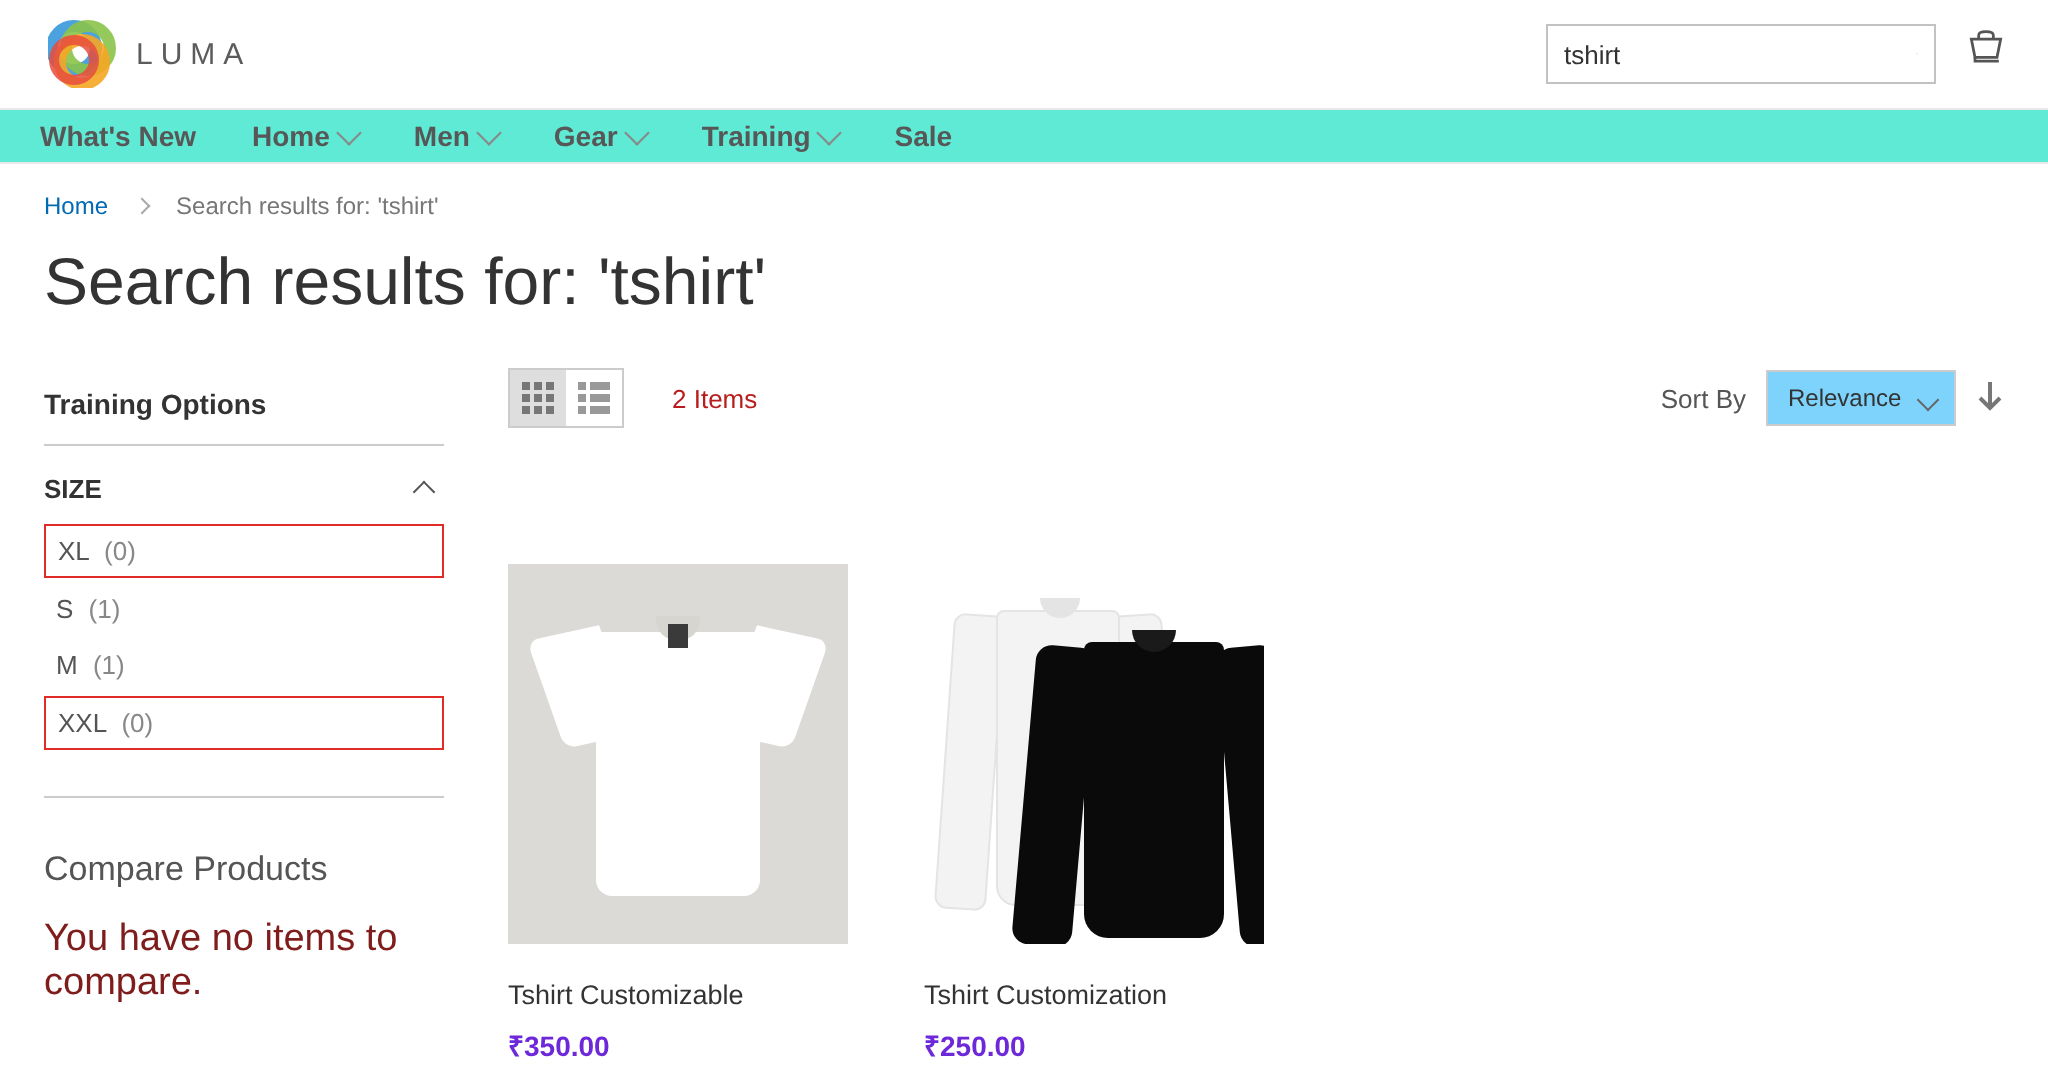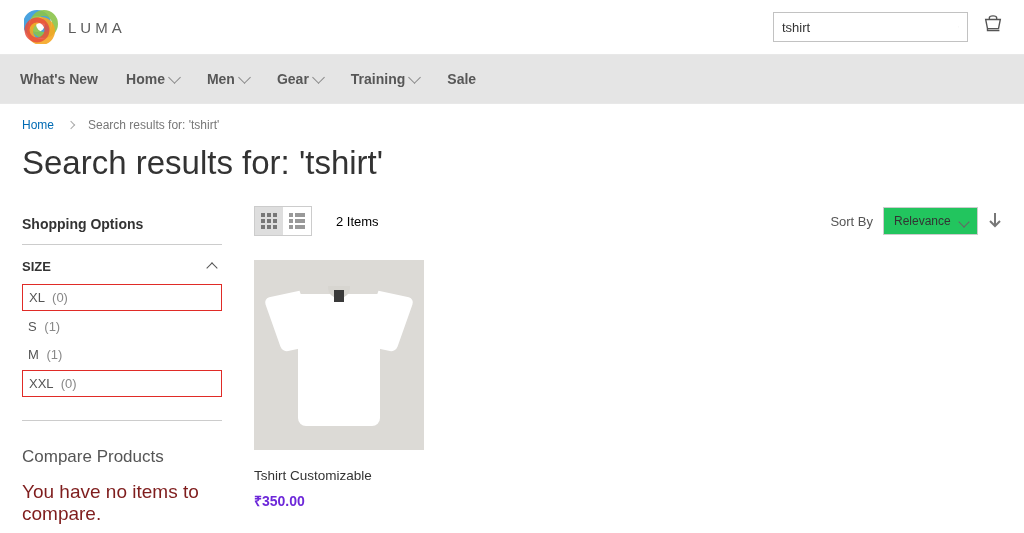--- a/index.html
+++ b/index.html
@@ -6,21 +6,21 @@
   body { font-family: 'Helvetica Neue', Helvetica, Arial, sans-serif; color: #333; background: #fff; width: 1024px; }
   .header { display: flex; align-items: center; padding: 10px 20px 10px 24px; }
   .logo-wrap { display: flex; align-items: center; gap: 10px; }
   .logo-icon { width: 34px; height: 34px; position: relative; }
   .logo-text { font-size: 15px; letter-spacing: 4px; color: #5c5c5c; font-weight: 400; }
   .header-right { margin-left: auto; display: flex; align-items: center; gap: 14px; }
   .search-box { width: 195px; height: 30px; border: 1px solid #c2c2c2; display: flex; align-items: center; padding: 0 8px; }
   .search-box input { border: none; outline: none; flex: 1; font-size: 13px; color: #333; }
   .search-box svg { width: 16px; height: 16px; stroke: #999; fill: none; }
   .cart-icon svg { width: 22px; height: 22px; stroke: #555; fill: none; stroke-width: 1.5; }
-  .nav { background: #e5e5e5; padding: 0 20px; display: flex; gap: 28px; height: 50px; align-items: center; border-top: 1px solid #e8e8e8; border-bottom: 1px solid #e8e8e8; }
+  .nav { background: #5eead4; padding: 0 20px; display: flex; gap: 28px; height: 28px; align-items: center; border-top: 1px solid #e8e8e8; border-bottom: 1px solid #e8e8e8; }
   .nav-item { font-size: 14px; color: #575757; font-weight: 600; display: flex; align-items: center; gap: 5px; cursor: pointer; }
   .chev { width: 9px; height: 9px; border-right: 1.5px solid #888; border-bottom: 1.5px solid #888; transform: rotate(45deg); margin-top: -4px; }
   .breadcrumbs { padding: 14px 22px 8px; font-size: 12px; color: #777; display: flex; align-items: center; gap: 14px; }
   .breadcrumbs a { color: #006bb4; text-decoration: none; }
   .bc-sep { width: 6px; height: 6px; border-right: 1px solid #aaa; border-bottom: 1px solid #aaa; transform: rotate(-45deg); }
   .page-title { font-size: 33px; font-weight: 300; color: #333; padding: 4px 22px 24px; }
   .columns { display: flex; padding: 0 22px; gap: 32px; }
   .sidebar { width: 200px; flex-shrink: 0; }
   .shop-options { font-size: 14px; font-weight: 700; color: #333; padding: 10px 0 12px; border-bottom: 1px solid #ccc; }
   .filter-title { font-size: 13px; font-weight: 600; padding: 14px 0 10px; display: flex; justify-content: space-between; align-items: center; cursor: pointer; }
@@ -33,29 +33,29 @@
   .compare-empty { font-size: 19px; color: #7f1d1d; }
   .main { flex: 1; }
   .toolbar { display: flex; align-items: center; margin-bottom: 24px; }
   .view-modes { display: flex; border: 1px solid #ccc; }
   .view-mode { width: 28px; height: 28px; display: flex; align-items: center; justify-content: center; cursor: pointer; }
   .view-mode.active { background: #dedede; }
   .grid9 { display: grid; grid-template-columns: repeat(3, 4px); grid-template-rows: repeat(3, 4px); gap: 2px; }
   .grid9 span { background: #777; }
   .list4 { display: grid; grid-template-columns: 4px 10px; grid-template-rows: repeat(3, 4px); gap: 2px; }
   .list4 span { background: #999; }
-  .item-count { margin-left: 24px; font-size: 13px; color: #000000; }
+  .item-count { margin-left: 24px; font-size: 13px; color: #b91c1c; }
   .sorter { margin-left: auto; display: flex; align-items: center; gap: 10px; font-size: 13px; color: #555; }
-  .sorter select { border: 1px solid #ccc; padding: 6px 26px 6px 10px; font-size: 12px; color: #333; background: #22c55e; appearance: none; position: relative; }
+  .sorter select { border: 1px solid #ccc; padding: 6px 26px 6px 10px; font-size: 12px; color: #333; background: #7dd3fc; appearance: none; position: relative; }
   .sel-wrap { position: relative; }
   .sel-wrap::after { content: ''; position: absolute; right: 10px; top: 11px; width: 7px; height: 7px; border-right: 1.5px solid #666; border-bottom: 1.5px solid #666; transform: rotate(45deg); pointer-events:none; }
   .sort-dir { cursor: pointer; }
   .sort-dir svg { width: 14px; height: 16px; fill: #777; }
   .products { display: flex; gap: 20px; }
-  .product { width: 188px; }
+  .product { width: 188px; margin-top: 44px; }
   .prod-img { width: 170px; height: 190px; background: #dcdad6; display: flex; align-items: center; justify-content: center; position: relative; overflow: hidden; }
   .prod-name { font-size: 13.5px; color: #333; margin-top: 18px; }
   .prod-price { font-size: 14px; font-weight: 700; color: #6d28d9; margin-top: 8px; }
   
   .tee-white { position: relative; width: 138px; height: 150px; }
   .tee-white .body { position:absolute; left:28px; top:14px; width:82px; height:132px; background:#fff; border-radius: 2px 2px 8px 8px;}
   .tee-white .sl { position:absolute; top:14px; width:38px; height:55px; background:#fff; }
   .tee-white .sl.l { left:2px; transform: skewX(8deg) rotate(-12deg); border-radius: 6px 0 0 6px;}
   .tee-white .sl.r { right:2px; transform: skewX(-8deg) rotate(12deg); border-radius: 0 6px 6px 0;}
   .tee-white .neck { position:absolute; left:58px; top:6px; width:22px; height:12px; background:#d7d5d0; border-radius: 0 0 10px 10px;}
@@ -137,21 +137,21 @@
 <div class="breadcrumbs">
   <a href="#">Home</a>
   <span class="bc-sep"></span>
   <span>Search results for: 'tshirt'</span>
 </div>
 
 <h1 class="page-title">Search results for: 'tshirt'</h1>
 
 <div class="columns">
   <aside class="sidebar">
-    <div class="shop-options">Shopping Options</div>
+    <div class="shop-options">Training Options</div>
     <div class="filter-title">
       <span>SIZE</span>
       <span class="arrow"></span>
     </div>
     <div class="filter-options">
       <div class="filter-opt hilite"><span>XL</span> <span class="count">(0)</span></div>
       <div class="filter-opt"><span>S</span> <span class="count">(1)</span></div>
       <div class="filter-opt"><span>M</span> <span class="count">(1)</span></div>
       <div class="filter-opt hilite"><span>XXL</span> <span class="count">(0)</span></div>
     </div>
@@ -209,15 +209,35 @@
             <div class="sl l"></div>
               <div class="sl r"></div>
               <div class="body"></div>
               <div class="neck"></div>
               <div class="tag"></div>
           </div>
         </div>
         <div class="prod-name">Tshirt Customizable</div>
         <div class="prod-price">₹350.00</div>
       </div>
+      <div class="product">
+        <div class="prod-img prod2bg">
+          <div class="tee-combo">
+            <div class="ls-white">
+                <div class="sl l"></div>
+                <div class="sl r"></div>
+                <div class="body"></div>
+                <div class="neck"></div>
+              </div>
+            <div class="ls-black">
+                <div class="sl l"></div>
+                <div class="sl r"></div>
+                <div class="body"></div>
+                <div class="neck"></div>
+              </div>
+          </div>
+        </div>
+        <div class="prod-name">Tshirt Customization</div>
+        <div class="prod-price">₹250.00</div>
+      </div>
     </div>
   </main>
 </div>
 
 </body></html>

